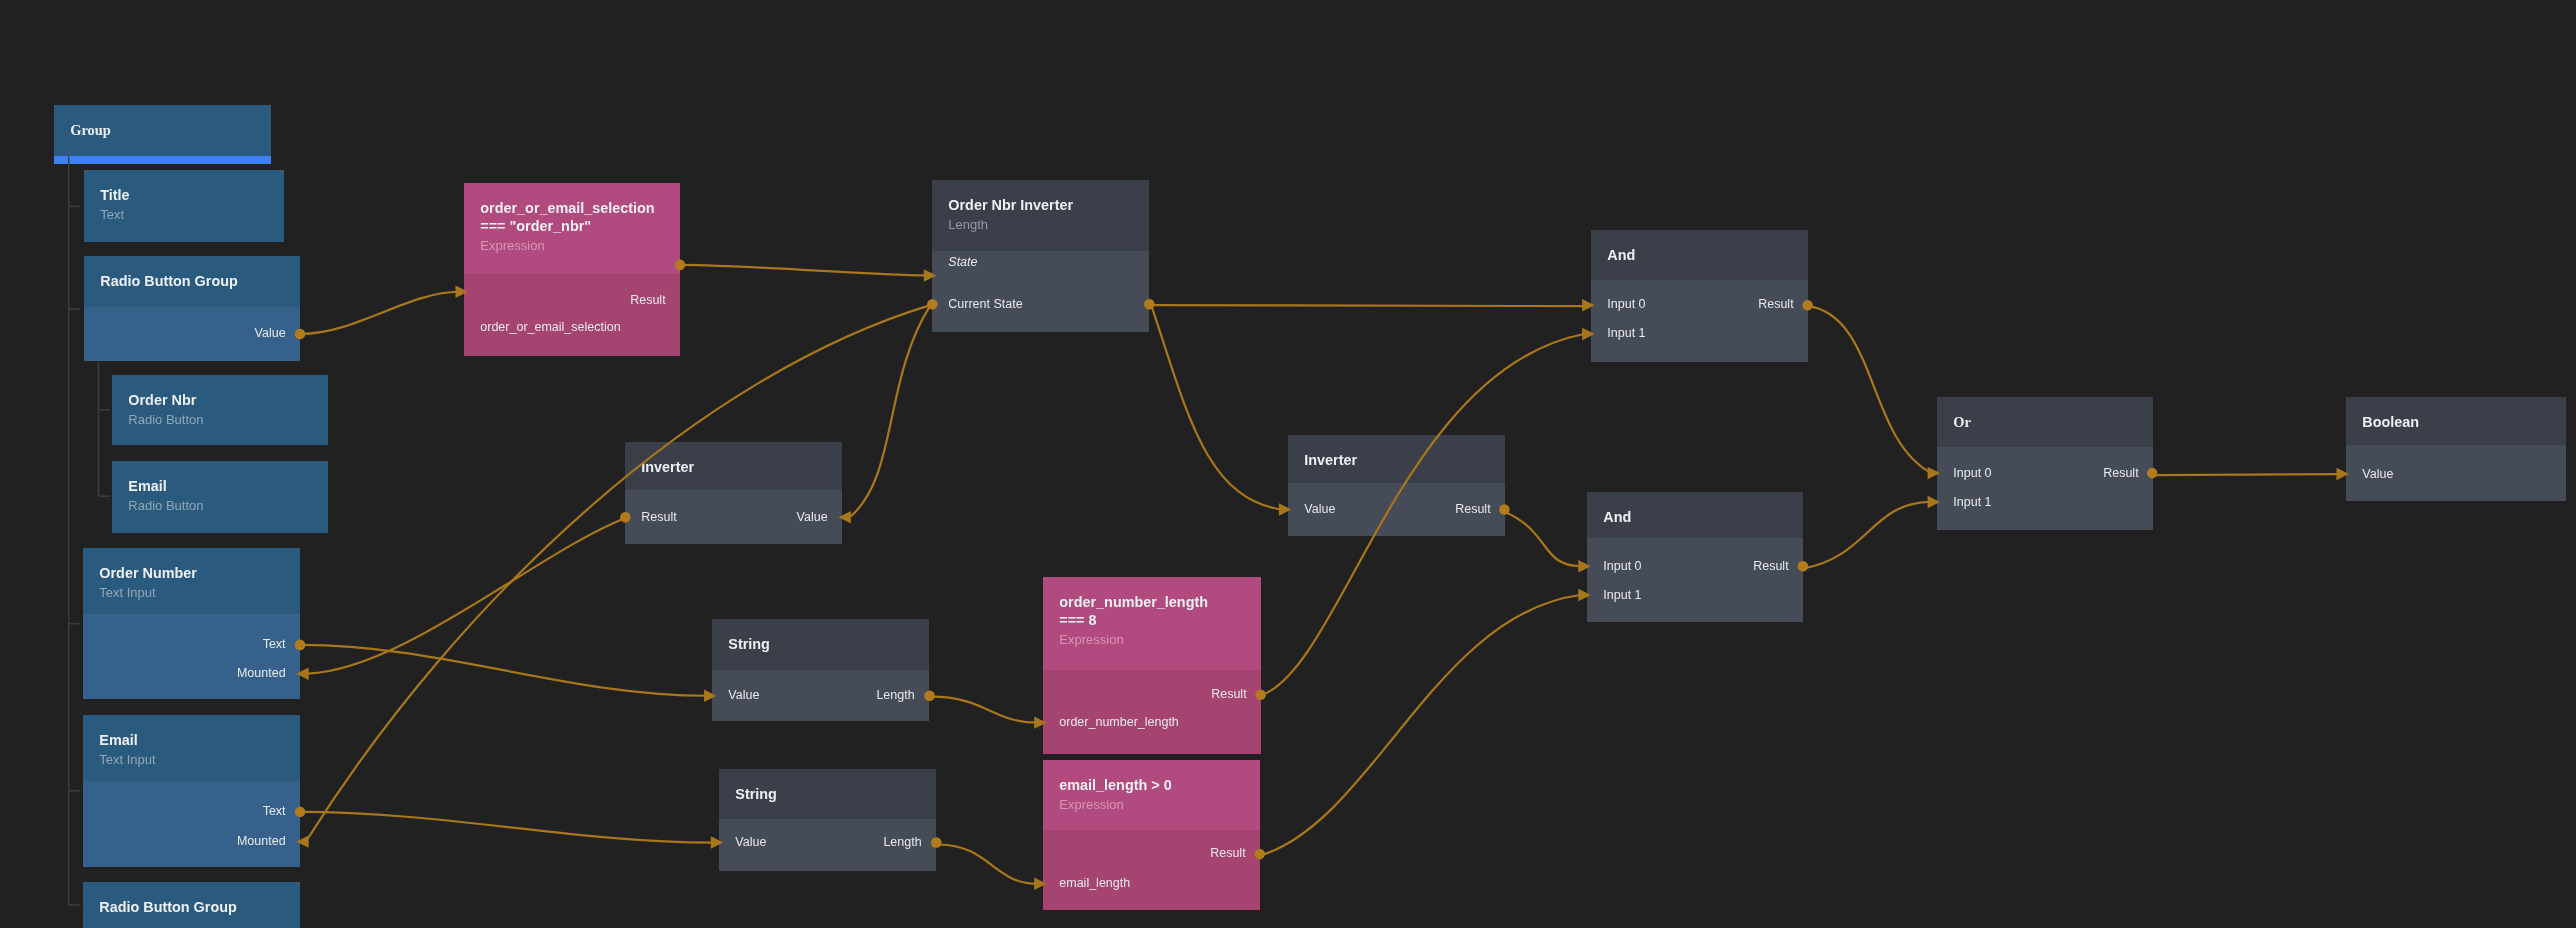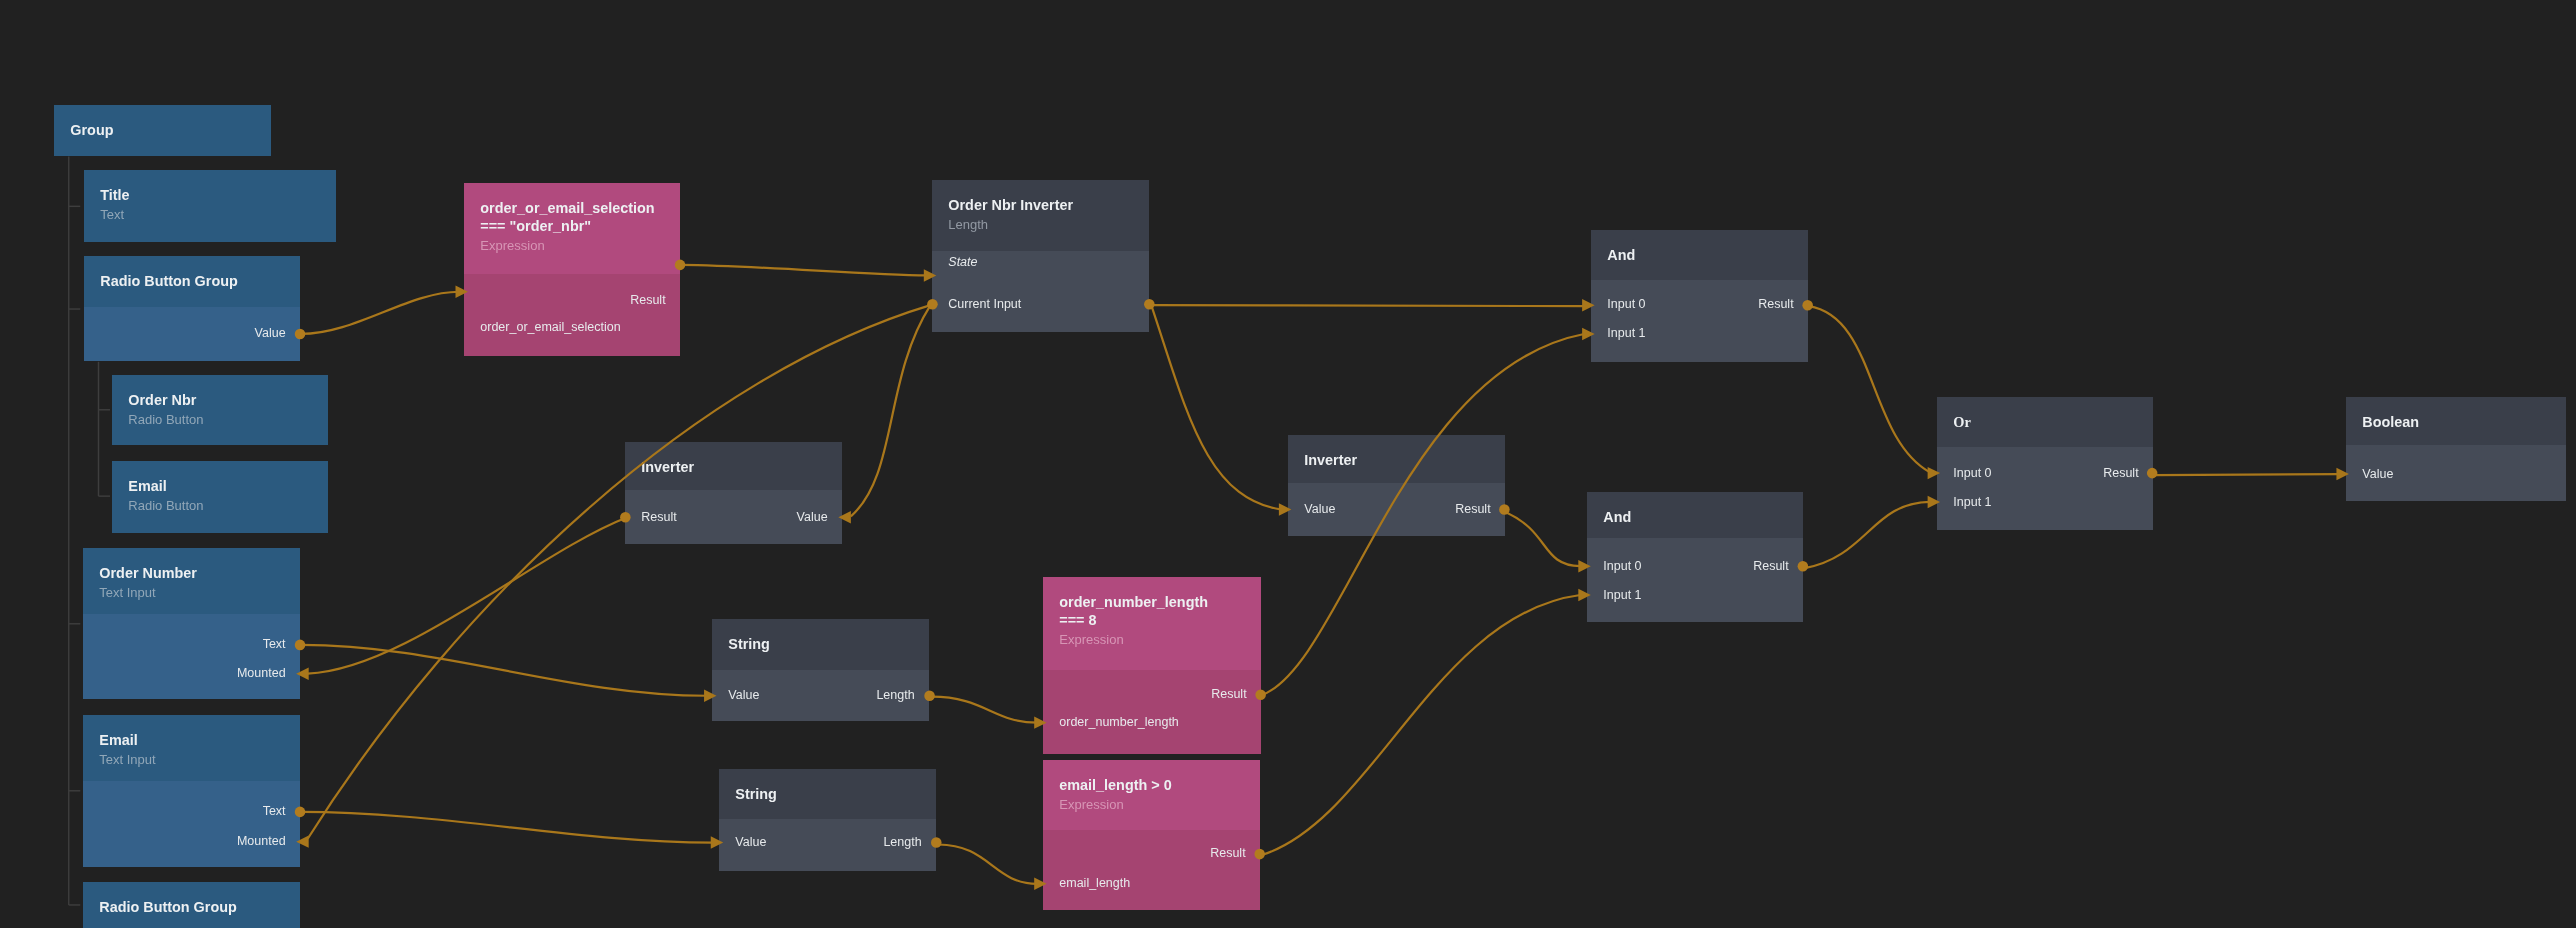--- a/index.html
+++ b/index.html
@@ -19,28 +19,28 @@
   .port-label{
     position:absolute;font-size:12.5px;line-height:17.3px;height:17.3px;color:#e7eaec;white-space:nowrap;
   }
   svg#wires{position:absolute;left:0;top:0;pointer-events:none;}
   svg#wires path.wire{pointer-events:stroke;}
 </style>
 </head>
 <body>
 
 <div id="canvas" style="width: 2576px; height: 928px; background: rgb(33, 33, 33);">
-    <div class="node style-blue" style="left: 54px; top: 105px; width: 217px; height: 51px; background: #3b82f6;">
+    <div class="node style-blue" style="left: 54px; top: 105px; width: 217px; height: 59px; background: #3b82f6; font-family: Liberation Serif, serif;">
       <div class="header" style="height: 51px; background: rgb(43, 90, 127);">
         <div class="titles" style="top: 16.3px;">
           <div class="title-line">Group</div>
         </div>
       </div>
     </div>
-    <div class="node style-blue" style="left: 84px; top: 170px; width: 252px; height: 72px; background: rgb(53, 97, 138);">
+    <div class="node style-blue" style="left: 84px; top: 170px; width: 200px; height: 72px; background: rgb(53, 97, 138);">
       <div class="header" style="height: 72px; background: rgb(43, 90, 127);">
         <div class="titles" style="top: 16.3px;">
           <div class="title-line">Title</div>
           <div class="subtitle">Text</div>
         </div>
       </div>
     </div>
     <div class="node style-blue" style="left: 84px; top: 256px; width: 216px; height: 105px; background: rgb(53, 97, 138);">
       <div class="header" style="height: 51px; background: rgb(43, 90, 127);">
         <div class="titles" style="top: 16.3px;">
@@ -104,21 +104,21 @@
       <span class="port-label" style="top: 136px; left: 16.3px;">order_or_email_selection</span>
     </div>
     <div class="node style-gray" style="left: 932px; top: 180px; width: 217px; height: 152px; background: rgb(69, 75, 87);">
       <div class="header" style="height: 71px; background: rgb(58, 63, 74);">
         <div class="titles" style="top: 16.3px;">
           <div class="title-line">Order Nbr Inverter</div>
           <div class="subtitle">Length</div>
         </div>
       </div>
       <span class="port-label" style="top: 74px; left: 16.3px; font-style: italic;">State</span>
-      <span class="port-label" style="top: 116px; left: 16.3px;">Current Input</span>
+      <span class="port-label" style="top: 116px; left: 16.3px;">Current State</span>
     </div>
     <div class="node style-gray" style="left: 625px; top: 442px; width: 217px; height: 102px; background: rgb(69, 75, 87);">
       <div class="header" style="height: 48px; background: rgb(58, 63, 74);">
         <div class="titles" style="top: 16.3px;">
           <div class="title-line">Inverter</div>
         </div>
       </div>
       <span class="port-label" style="top: 67px; left: 16.3px;">Result</span>
       <span class="port-label" style="top: 67px; right: 14.4px;">Value</span>
     </div>

